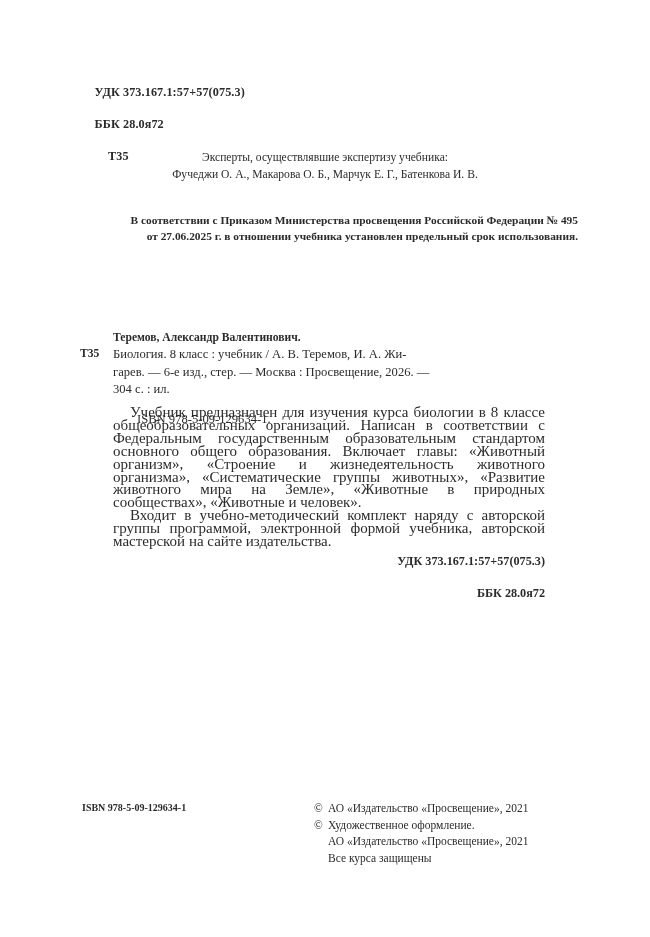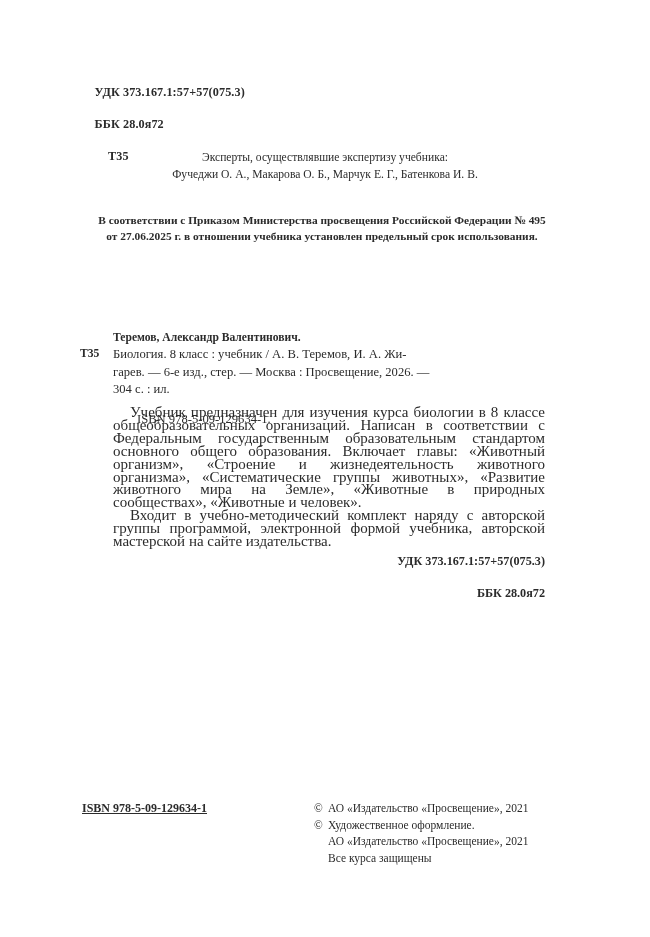--- a/index.html
+++ b/index.html
@@ -44,24 +44,24 @@
     top: 150px;
     text-align: center;
     font-size: 11.6px;
     line-height: 16.5px;
     font-weight: 400;
   }
 
   
   .decree {
     position: absolute;
-    left: 82px;
+    left: 98px;
     width: 480px;
     top: 213px;
-    text-align: center;
+    text-align: right;
     font-size: 11.4px;
     line-height: 15.5px;
     font-weight: 700;
   }
 
   
   .biblio {
     position: absolute;
     left: 80px;
     width: 466px;
@@ -123,25 +123,24 @@
   .footer {
     position: absolute;
     left: 82px;
     right: 68px;
     top: 800px;
     display: flex;
     justify-content: space-between;
     align-items: flex-start;
   }
   .footer-isbn {
-    font-size: 12px;
+    font-size: 10px;
     line-height: 16.5px;
     font-weight: 700;
     white-space: nowrap;
-    text-decoration: underline;
   }
   .copyright {
     font-size: 11.5px;
     line-height: 16.5px;
     width: 268px;
   }
   .copyright .cr-row {
     display: flex;
     white-space: nowrap;
   }

